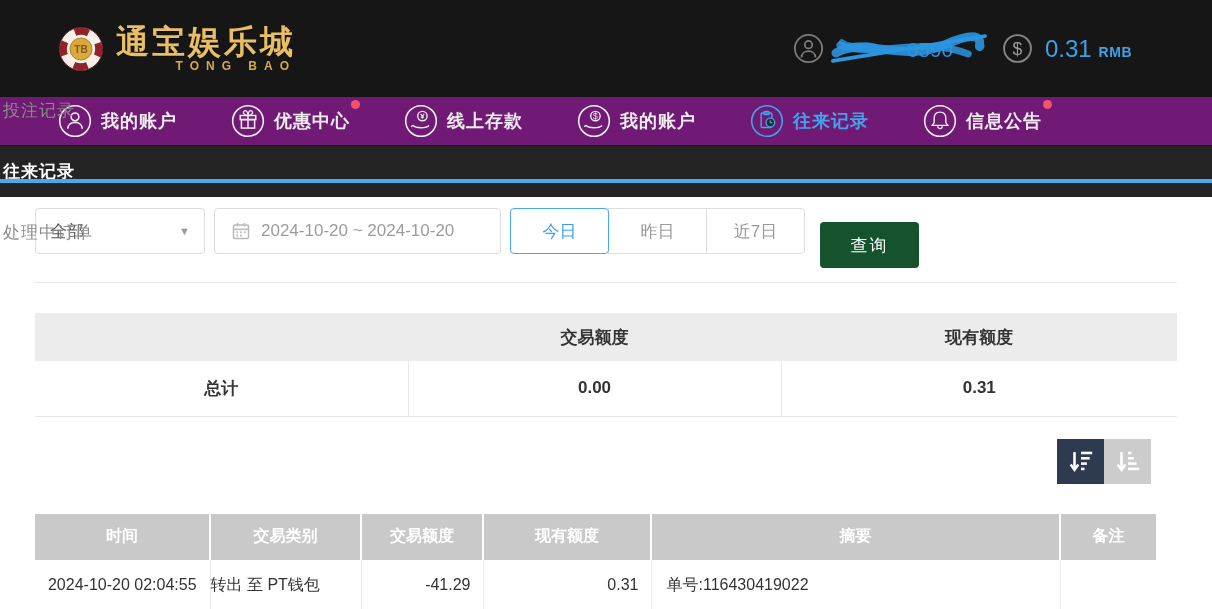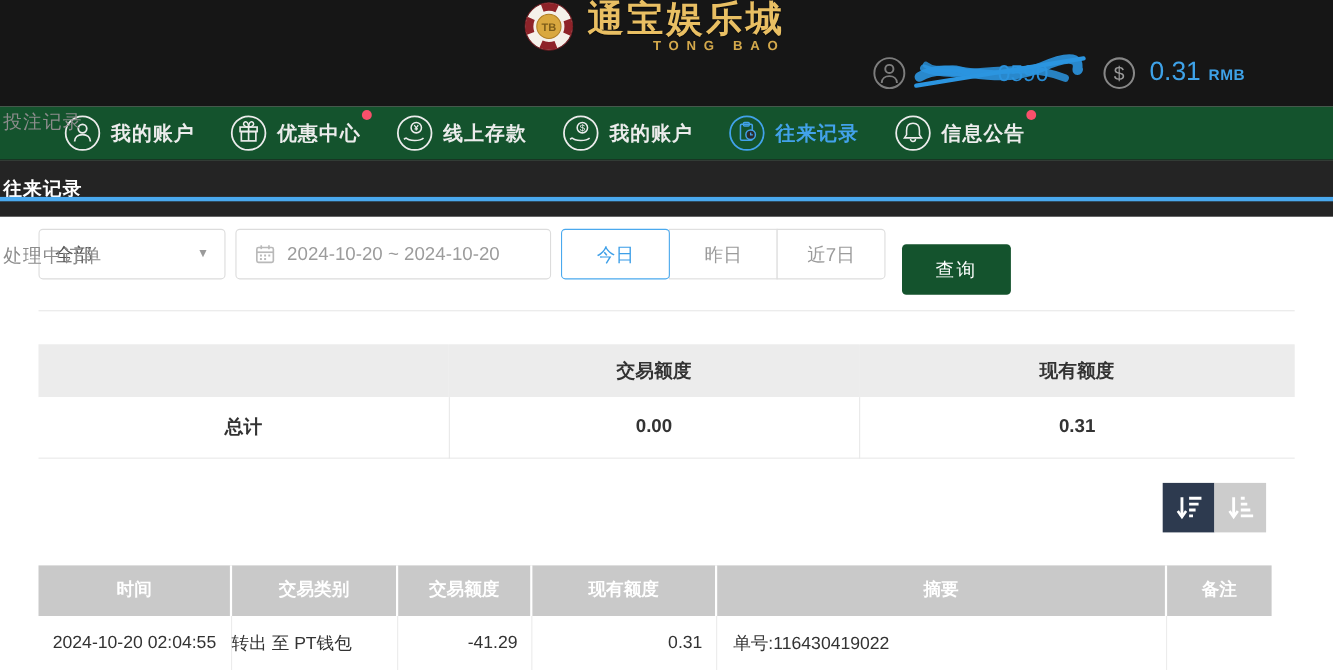--- a/index.html
+++ b/index.html
@@ -1,36 +1,36 @@
 <!DOCTYPE html>
 <html><head>
 <meta charset="utf-8">
 <style>
   * { margin:0; padding:0; box-sizing:border-box; }
   html,body { width:1212px; height:609px; overflow:hidden; background:#fff;
     font-family:"Liberation Sans","DejaVu Sans",sans-serif; }
 
   
   .topbar { height:97px; background:#161616; display:flex; align-items:center;
-    padding:0 80px 0 58px;flex-direction:column; }
+    padding:0 80px 0 58px; }
   .logo { display:flex; align-items:center; gap:12px; }
   .logo-cn { font-size:33px; font-weight:700; letter-spacing:3px; color:#e9bf63;
     text-shadow:0 1px 1px #00000088; line-height:1; }
   .logo-en { font-size:12px; font-weight:700; letter-spacing:7px; color:#d4a94c;
     text-align:right; margin-top:2px; line-height:1; }
   .top-right { margin-left:auto; display:flex; align-items:center; }
   .scribble { width:158px; height:38px; margin-left:6px; }
   .coin-wrap { margin-left:14px; display:flex; align-items:center; }
   .balance { margin-left:12px; color:#3ea2e8; font-size:24px; font-weight:500;
     display:flex; align-items:baseline; gap:7px; }
   .balance small { font-size:14px; font-weight:700; letter-spacing:.5px; }
 
   
-  .mainnav { height:49px; background:#14532d; display:flex; align-items:center;
-    padding-left:58px; gap:32px; border-bottom:1px solid #1a1a1a; }
+  .mainnav { height:49px; background:#701a75; display:flex; align-items:center;
+    padding-left:58px; gap:54px; border-bottom:1px solid #1a1a1a; }
   .nav-item { display:flex; align-items:center; gap:9px; color:#ececec;
     position:relative; cursor:pointer; }
   .nav-item .label { font-size:18px; font-weight:600; letter-spacing:1px; }
   .nav-item.active { color:#42a2ea; }
   .navicon { width:34px; height:34px; display:block; }
   .badge-dot { position:absolute; top:-4px; right:-10px; width:9px; height:9px;
     border-radius:50%; background:#f9506b; }
 
   
   .tabbar { height:51px; background:#242424; display:flex; justify-content:center;

